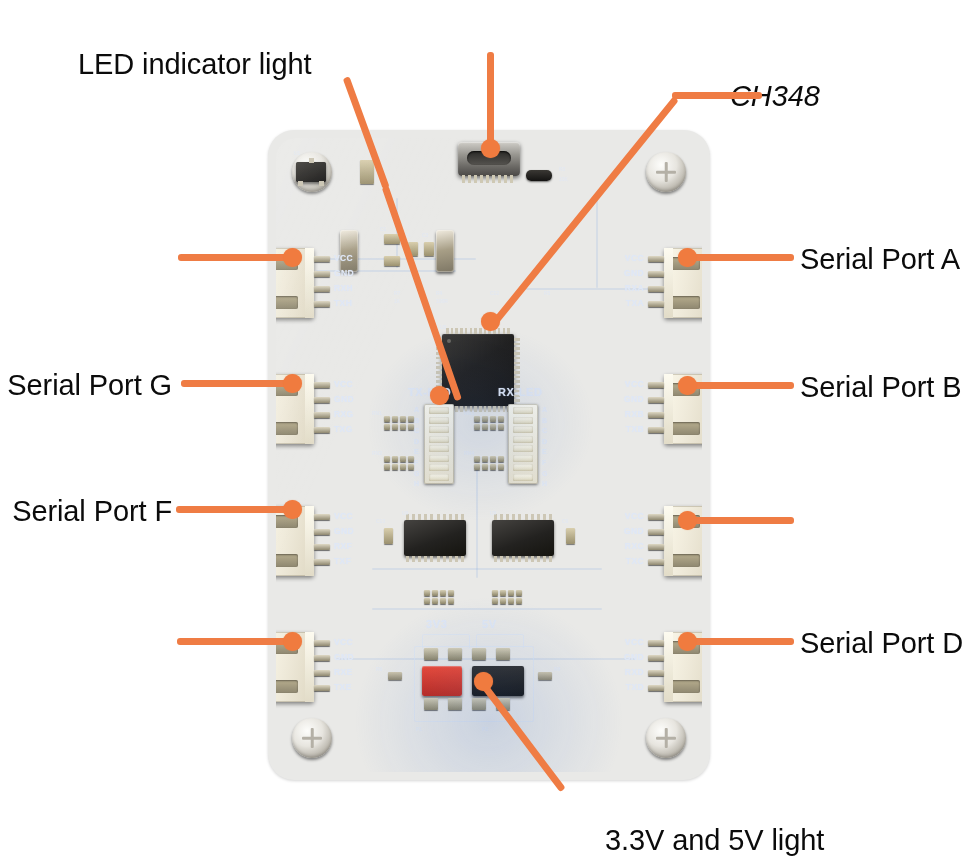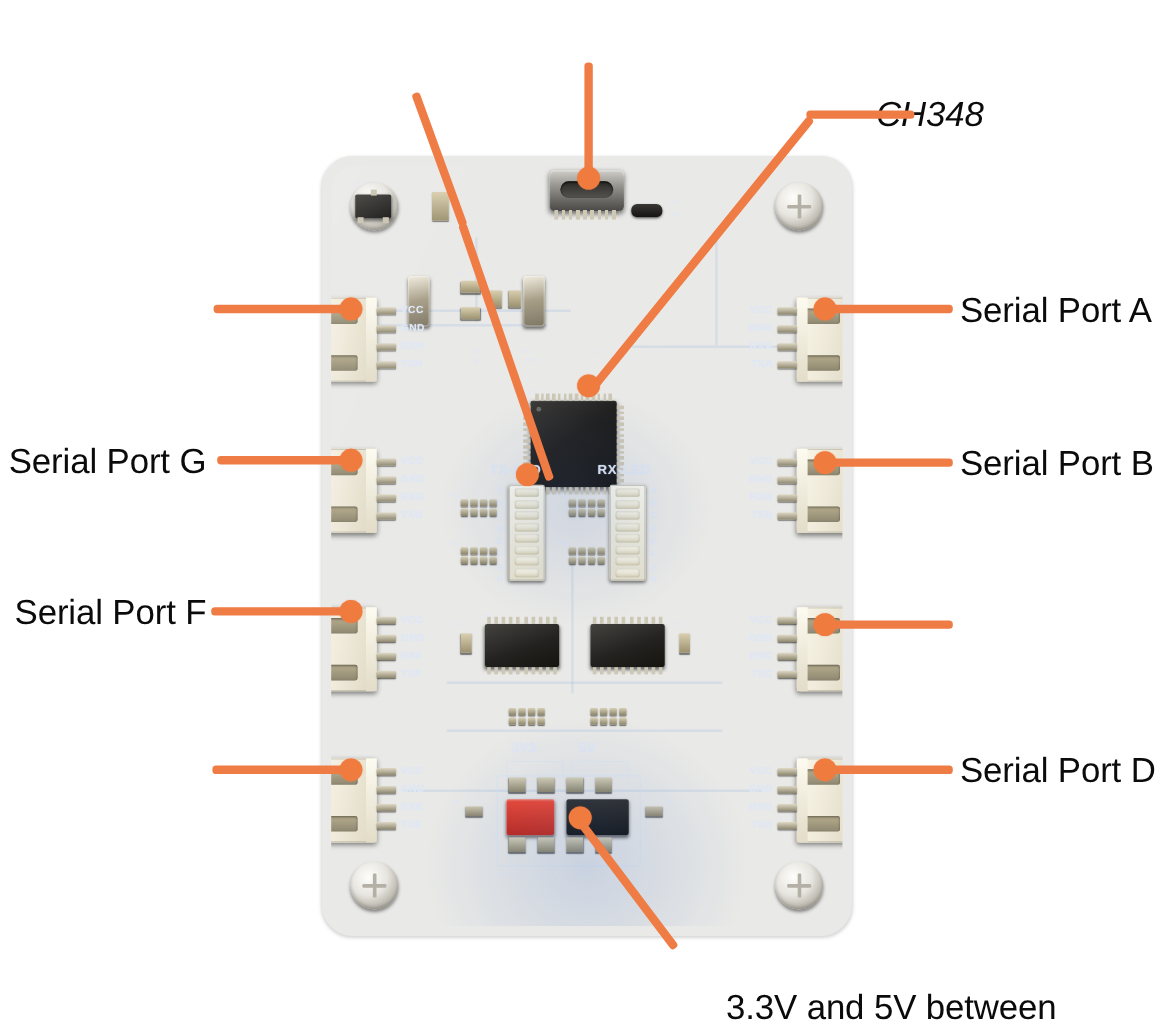--- a/index.html
+++ b/index.html
@@ -680,20 +680,21 @@
           </div>
           <div class="silk" style="right: 58px; top: 499px;">VCC</div>
           <div class="silk" style="right: 58px; top: 514px;">GND</div>
           <div class="silk" style="right: 58px; top: 529px;">RXD</div>
           <div class="silk" style="right: 58px; top: 544px;">TXD</div>
         </div>
 
     </div>
   </div>
 
+  <div class="callout-label" style="left:78px;top:48px;">LED indicator light</div>
   <div class="leader-diag" style="left:346px;top:74px;width:118px;transform:rotate(70deg);"></div>
   <div class="leader-diag" style="left:385px;top:183px;width:226px;transform:rotate(71deg);"></div>
   <div class="leader-dot" style="left:430px;top:386px;"></div>
 
   <div class="leader-line" style="left:487px;top:52px;width:7px;height:100px;"></div>
   <div class="leader-dot" style="left:481px;top:139px;"></div>
 
   <div class="callout-label" style="left:730px;top:80px;font-style:italic;">CH348</div>
   <div class="leader-line" style="left:672px;top:92px;width:90px;height:7px;"></div>
   <div class="leader-diag" style="left:676px;top:95px;width:294px;transform:rotate(129deg);"></div>
@@ -723,18 +724,18 @@
 
   <div class="leader-line" style="left:688px;top:517px;width:106px;height:7px;"></div>
   <div class="leader-dot" style="left:678px;top:511px;"></div>
 
   <div class="callout-label" style="left:800px;top:627px;">Serial Port D</div>
   <div class="leader-line" style="left:688px;top:638px;width:106px;height:7px;"></div>
   <div class="leader-dot" style="left:678px;top:632px;"></div>
 
   <div class="callout-label two-line" style="left:605px;top:789px;width:300px;">
     <br>
-    <span>3.3V and 5V between</span>
+    <span>3.3V and 5V light</span>
   </div>
   <div class="leader-diag" style="left:484px;top:682px;width:131px;transform:rotate(53deg);"></div>
   <div class="leader-dot" style="left:474px;top:672px;"></div>
 
 </div>
 
 </body></html>

